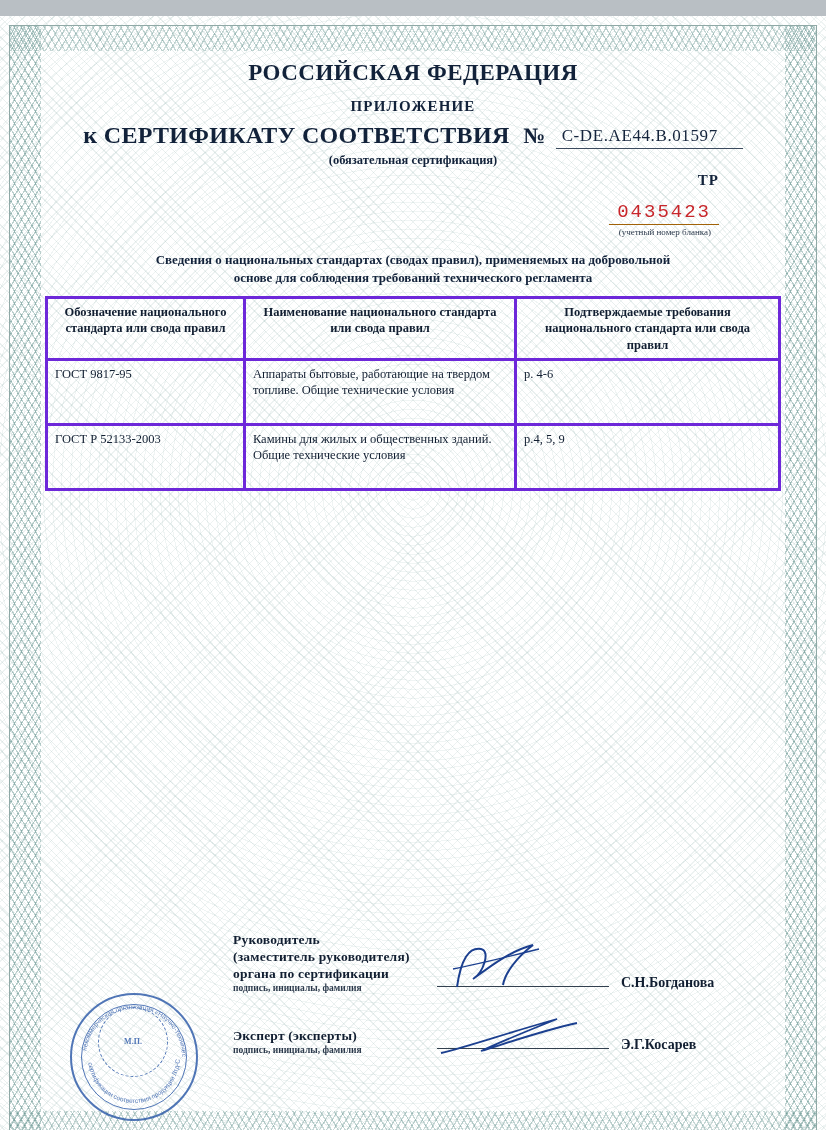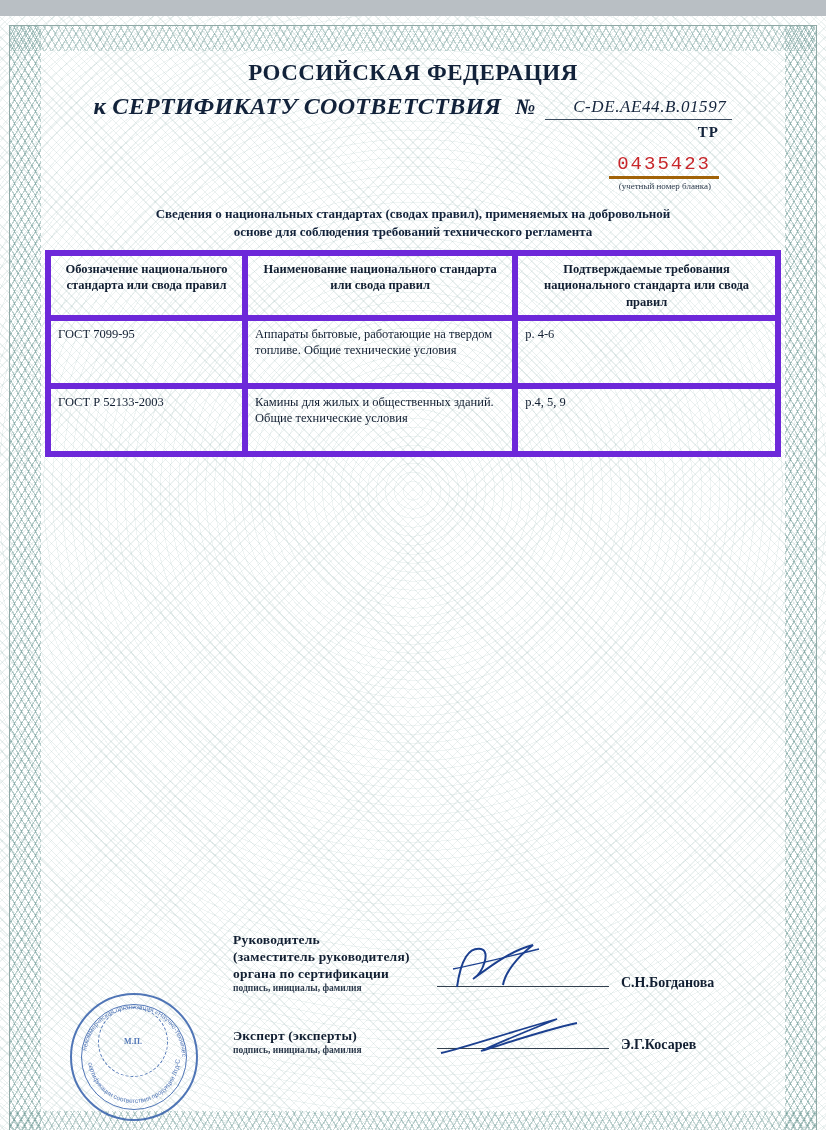--- a/index.html
+++ b/index.html
@@ -80,41 +80,40 @@
     letter-spacing: 1.2px;
     color: #12223a;
     margin-top: 12px;
   }
   .cert-line {
     display: flex;
     align-items: flex-end;
     justify-content: center;
     margin-top: 7px;
     gap: 10px;
-    font-style: italic;
   }
   .cert-line .lbl {
     font-size: 24px;
     font-weight: bold;
     color: #12223a;
     letter-spacing: 0.3px;
   }
   .cert-line .num-sign {
     font-size: 22px;
     font-weight: bold;
     color: #12223a;
     padding-left: 4px;
   }
   .cert-number {
     font-size: 17px;
     color: #14243c;
     border-bottom: 1px solid #3b4a5e;
     padding: 0 6px 2px 6px;
     min-width: 175px;
-    text-align: right;
+    text-align: left;
     letter-spacing: 0.6px;
   }
   .oblig {
     text-align: center;
     font-size: 12.5px;
     font-weight: bold;
     color: #12223a;
     margin-top: 4px;
   }
   .tr-row {
@@ -130,21 +129,21 @@
     font-size: 15px;
     font-weight: bold;
     color: #12223a;
     letter-spacing: 1px;
   }
   .blank-number {
     font-family: "Liberation Mono", monospace;
     font-size: 19px;
     color: #c8262b;
     letter-spacing: 2px;
-    border-bottom: 3px solid #a16207;
+    border-bottom: 1px solid #a16207;
     padding: 0 8px 1px 8px;
   }
   .blank-caption {
     text-align: right;
     font-size: 9px;
     color: #2c3a4c;
     padding-right: 70px;
     margin-top: 2px;
   }
 
@@ -158,21 +157,21 @@
     font-family: Liberation Serif, serif;
   }
 
   table.std {
     width: 100%;
     border-collapse: collapse;
     margin-top: 10px;
     table-layout: fixed;
   }
   table.std th, table.std td {
-    border: 6px solid #6d28d9;
+    border: 3px solid #6d28d9;
     vertical-align: top;
     padding: 5px 7px;
     color: #111e31;
   }
   table.std th {
     font-size: 12.5px;
     font-weight: bold;
     text-align: center;
     line-height: 1.3;
   }
@@ -278,27 +277,29 @@
   <div class="guilloche"></div>
   <div class="edge-band left"></div>
   <div class="edge-band right"></div>
   <div class="edge-band top-h"></div>
   <div class="edge-band bot-h"></div>
   <div class="page-border"></div>
 
   <div class="content">
 
     <div class="title-main">РОССИЙСКАЯ ФЕДЕРАЦИЯ</div>
+    <div class="title-sub">ПРИЛОЖЕНИЕ</div>
 
     <div class="cert-line">
       <span class="lbl">к СЕРТИФИКАТУ СООТВЕТСТВИЯ</span>
       <span class="num-sign">№</span>
       <span class="cert-number">C-DE.AE44.B.01597</span>
     </div>
 
+    <div class="oblig">(обязательная сертификация)</div>
 
     <div class="tr-row">
       <span class="tr-label">ТР</span>
       <span class="blank-number">0435423</span>
     </div>
     <div class="blank-caption">(учетный номер бланка)</div>
 
     <div class="section-note">
       <div>Сведения о национальных стандартах (сводах правил), применяемых на добровольной</div>
       <div>основе для соблюдения требований технического регламента</div>
@@ -312,21 +313,21 @@
         </colgroup>
       <thead>
         <tr>
           <th>Обозначение национального стандарта или свода правил</th>
           <th>Наименование национального стандарта или свода правил</th>
           <th>Подтверждаемые требования национального стандарта или свода правил</th>
         </tr>
       </thead>
       <tbody>
         <tr>
-          <td>ГОСТ 7099-95</td>
+          <td>ГОСТ 9817-95</td>
           <td>Аппараты бытовые, работающие на твердом топливе. Общие технические условия</td>
           <td>р. 4-6</td>
         </tr>
         <tr>
           <td>ГОСТ Р 52133-2003</td>
           <td>Камины для жилых и общественных зданий. Общие технические условия</td>
           <td>р.4, 5, 9</td>
         </tr>
       </tbody>
     </table>

